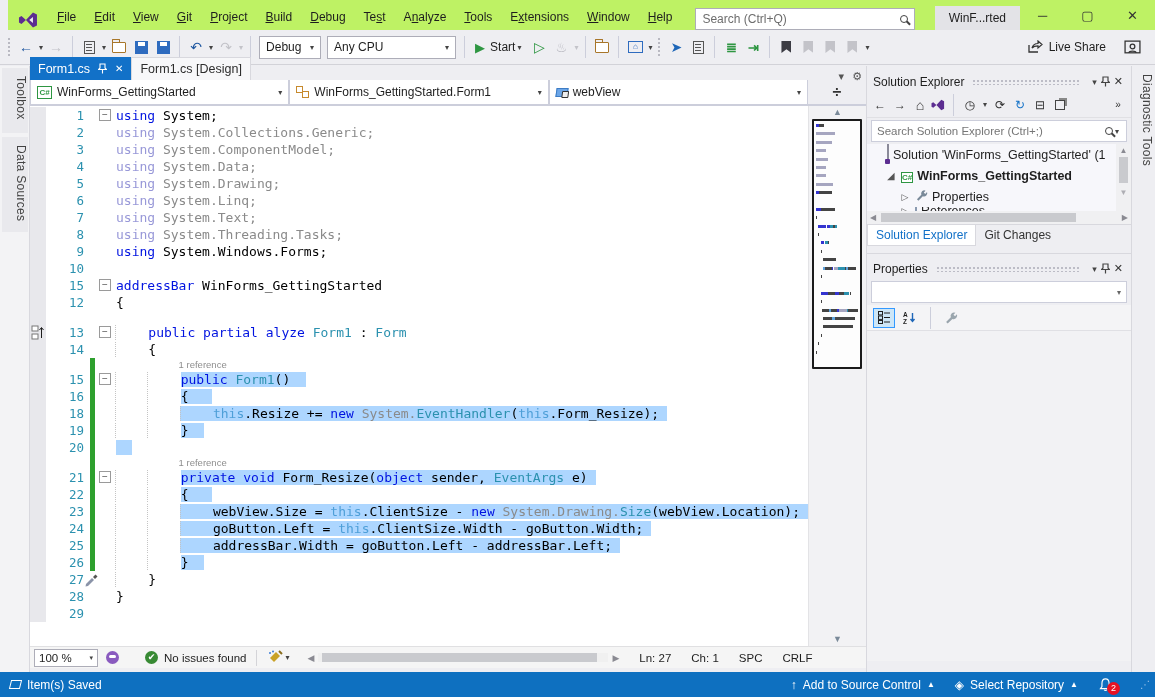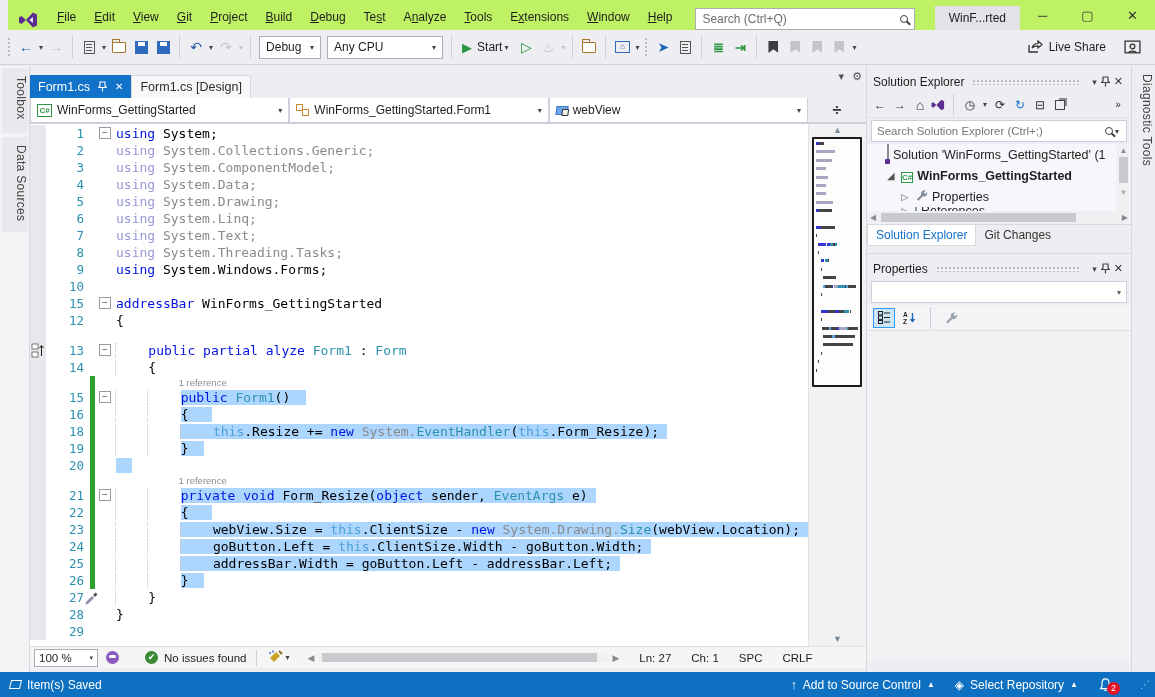--- a/index.html
+++ b/index.html
@@ -50,21 +50,21 @@
 
   
   #main { position:absolute; top:66px; left:0; right:0; bottom:25px; }
   #left-strip { position:absolute; left:0; top:0; bottom:0; width:30px; background:#f3f3f5; border-right:1px solid #d8d8de; }
   .side-tab { writing-mode:vertical-rl; padding:10px 0; width:26px; margin:2px 2px 4px 2px; background:#e9e9ed; color:#424242; text-align:left; letter-spacing:.3px; padding-top:8px; padding-bottom:14px; }
   #right-strip { position:absolute; right:0; top:0; bottom:0; width:24px; background:#eeeef2; border-left:1px solid #d8d8de; }
   #right-strip .side-tab { background:transparent; margin:0; padding-top:8px; width:22px; }
 
   
   #editor-col { position:absolute; left:30px; top:0; width:836px; bottom:0; display:flex; flex-direction:column; }
-  #tabrow { height:32px; display:flex; align-items:flex-end; background:#eeeef2; position:relative; }
+  #tabrow { height:14px; display:flex; align-items:flex-end; background:#eeeef2; position:relative; }
   .tab { height:23px; display:flex; align-items:center; padding:0 8px; font-size:12.5px; }
   .tab.active { background:#1271c8; color:#fff; }
   .tab.active .tab-x { margin-left:8px; font-size:10px; }
   .tab.inactive { background:#f7f7f9; border:1px solid #d8d8de; border-bottom:none; color:#2d2d2d; }
   .pin-ic { margin-left:8px; display:inline-block; }
   #tab-right-icons { position:absolute; right:4px; top:4px; display:flex; gap:8px; color:#555; font-size:11px; }
   #navbar { height:26px; display:flex; background:#f6f6f8; border-bottom:1px solid #cccedb; }
   .nav-combo { flex:1; background:#fff; border:1px solid #cccedb; border-top:none; display:flex; align-items:center; padding:0 6px; gap:5px; }
   .nav-combo .cdd { margin-left:auto; font-size:8px; color:#444; }
   .csharp-ic { width:15px; height:13px; border:1px solid #2e9642; color:#2e9642; font-size:8px; font-weight:bold; text-align:center; line-height:11px; background:#fff; }
@@ -220,21 +220,21 @@
   <span class="tsep"></span>
   <span class="tbtn">↶</span>
   <span class="mini-dd">▾</span>
   <span class="tbtn dis">↷</span>
   <span class="mini-dd dis">▾</span>
   <span class="tsep"></span>
   <div class="combo" style="width:62px">
     <span class="cval">Debug</span>
     <span class="cdd">▾</span>
   </div>
-  <div class="combo" style="width:116px">
+  <div class="combo" style="width:129px">
     <span class="cval">Any CPU</span>
     <span class="cdd">▾</span>
   </div>
   <span class="tsep"></span>
   <div class="start-btn">
     <span class="play">▶</span>
     <span>Start</span>
     <span class="mini-dd">▾</span>
   </div>
   <span class="tbtn play-outline">▷</span>

